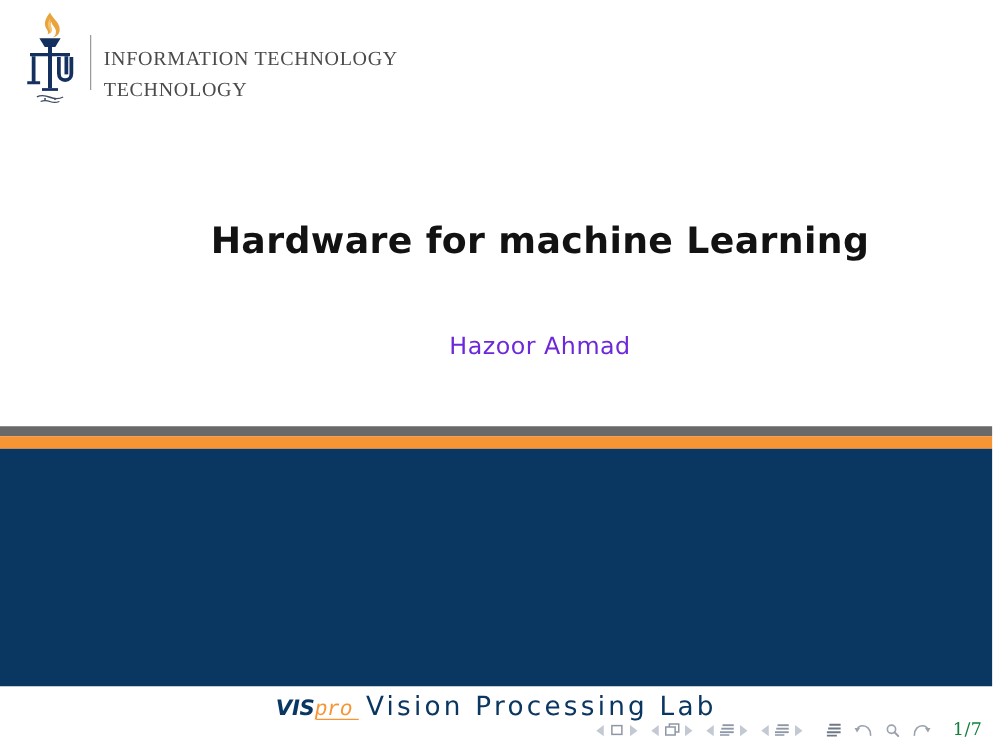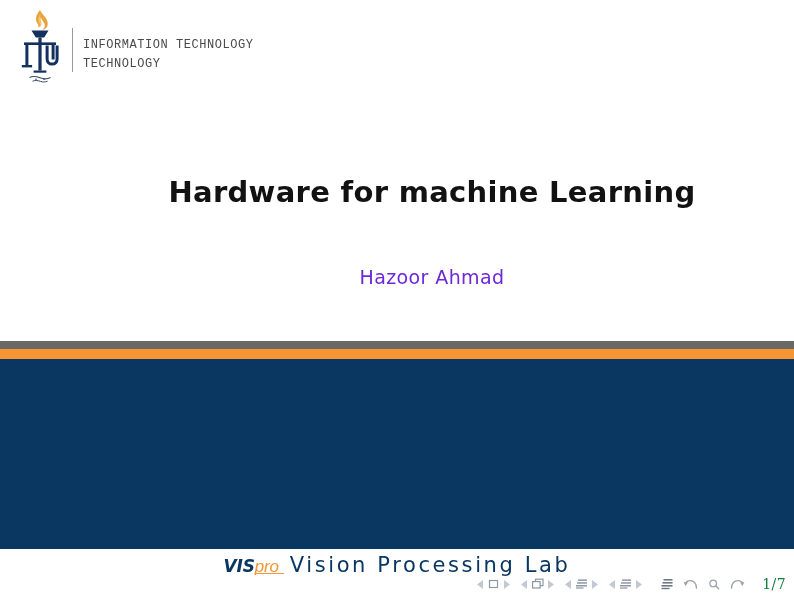--- a/index.html
+++ b/index.html
@@ -43,22 +43,22 @@
     margin-left: 6px;
     margin-top: 22px;
     flex: 0 0 1px;
   }
   #logo-text {
     margin-left: 10px;
     margin-top: 30px;
     line-height: 1.55;
   }
   #logo-text div {
-    font-family: Liberation Mono, monospace;
-    font-size: 12px;
+    font-family: Liberation Serif, serif;
+    font-size: 16px;
     letter-spacing: 0.55px;
     color: #4a4a4a;
     white-space: nowrap;
   }
 
   
   #title-area {
     position: absolute;
     left: 0;
     top: 175px;
@@ -122,21 +122,21 @@
   }
   .brand-vis {
     font-family: "DejaVu Sans", sans-serif;
     font-size: 17px;
     font-weight: bold;
     color: #0a3662;
     letter-spacing: -0.2px;
     font-style: italic;
   }
   .brand-pro {
-    font-family: Liberation Sans, sans-serif;
+    font-family: Liberation Mono, monospace;
     font-size: 17px;
     font-style: italic;
     color: #f79433;
     letter-spacing: -0.2px;
     position: relative;
     padding-right: 2px;
   }
   .brand-pro::after {
     content: "";
     position: absolute;

